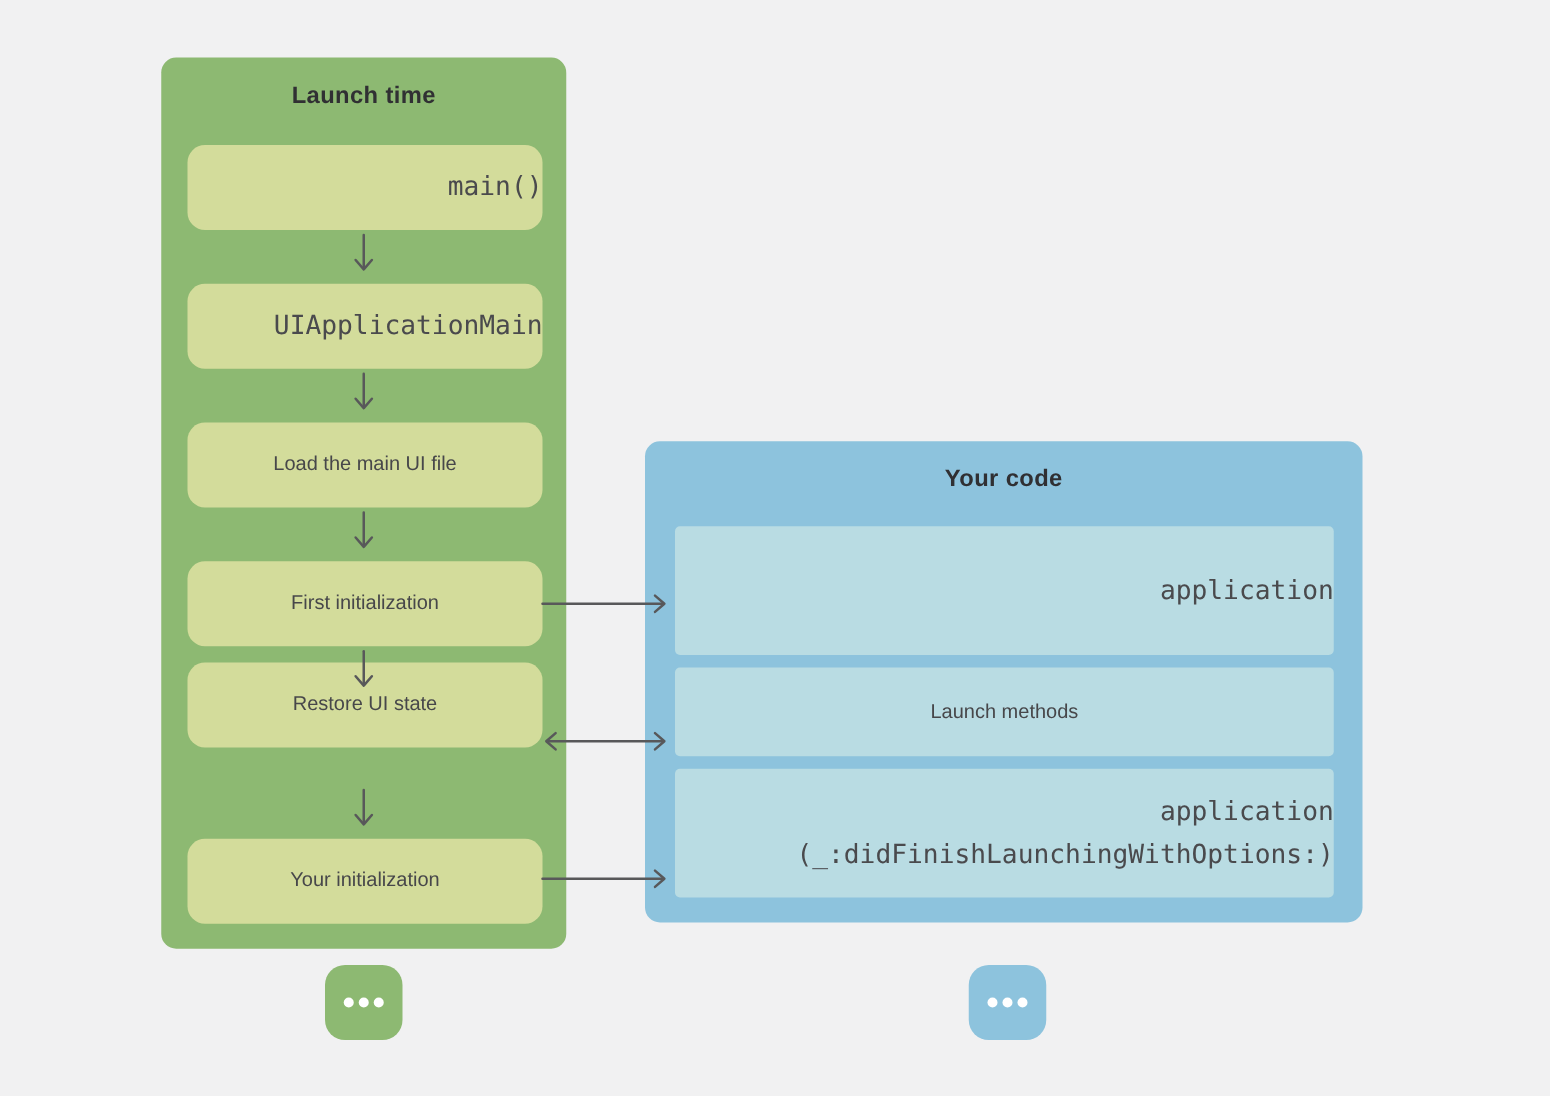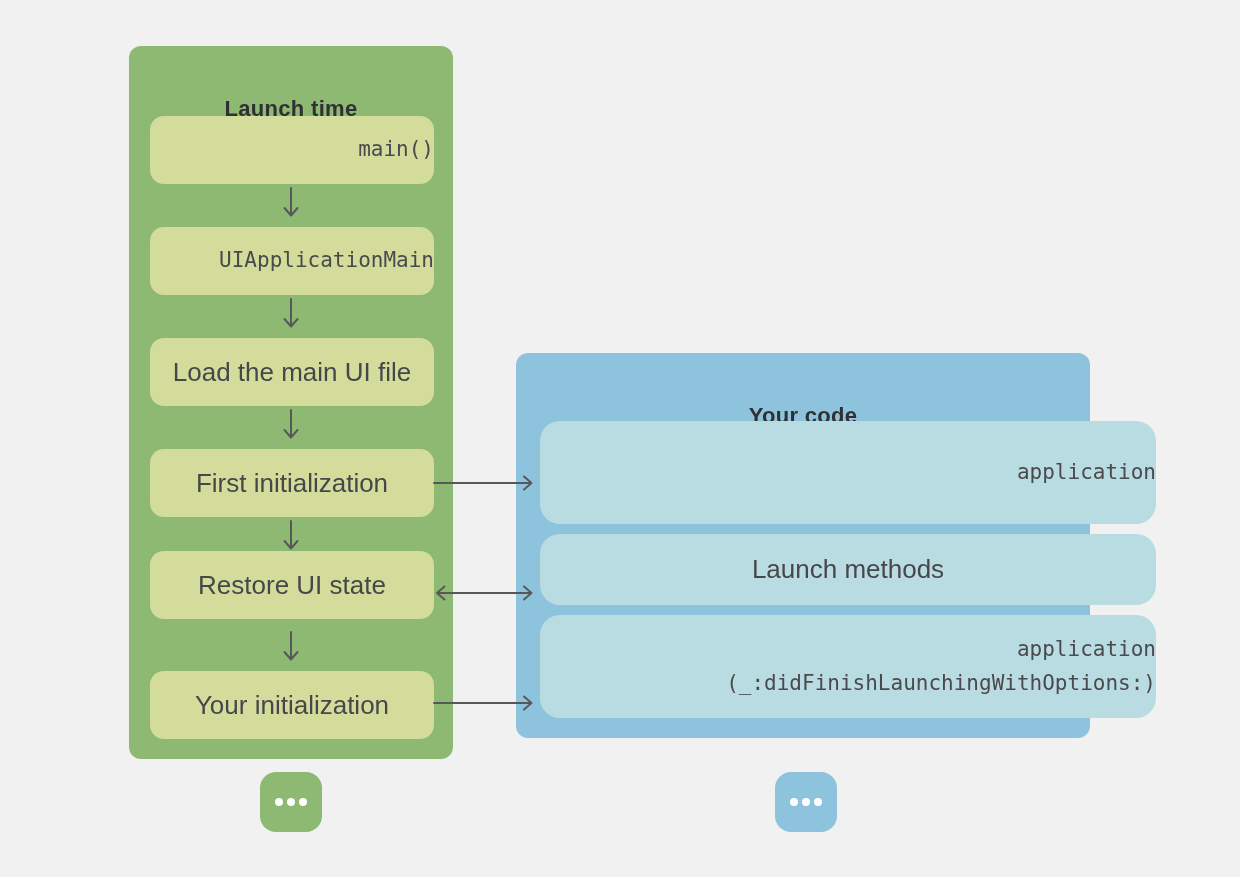--- a/index.html
+++ b/index.html
@@ -21,32 +21,32 @@
     overflow:hidden;
   }
   .page{position:relative;width:1240px;height:877px;}
 
   .panel{position:absolute;border-radius:12px;}
   .panel-green{left:129px;top:46px;width:324px;height:713px;background:var(--green-panel);}
   .panel-blue{left:516px;top:353px;width:574px;height:385px;background:var(--blue-panel);}
 
   .panel-title{
     position:absolute;left:0;top:20px;width:100%;
-    text-align:center;font-weight:bold;font-size:22px;
-    letter-spacing:.3px;color:var(--title-text);margin-top:30px;
+    text-align:center;font-weight:bold;font-size:19px;
+    letter-spacing:.3px;color:var(--title-text);
   }
 
   .node{
     position:absolute;display:flex;flex-direction:column;
     align-items:center;justify-content:center;text-align:center;
   }
   .panel-green .node{left:21px;width:284px;height:68px;border-radius:14px;background:var(--green-node);}
-  .panel-blue  .node{left:24px;width:616px;border-radius:20px;background:var(--blue-node);}
+  .panel-blue  .node{left:24px;width:527px;border-radius:4px;background:var(--blue-node);}
 
-  .txt{font-family:"Liberation Sans",sans-serif;font-size:26px;color:var(--label-text);text-align:center;}
+  .txt{font-family:"Liberation Sans",sans-serif;font-size:16px;color:var(--label-text);text-align:center;}
   .code{font-family:"DejaVu Sans Mono",monospace;font-size:21px;line-height:1.6;color:var(--code-text);align-items:flex-end;}
 
   .arrows{position:absolute;left:0;top:0;pointer-events:none;}
   .arrows *{stroke:var(--arrow);stroke-width:2;fill:none;stroke-linecap:round;stroke-linejoin:round;}
 
   .badge{
     position:absolute;top:772px;width:62px;height:60px;border-radius:16px;
     display:flex;align-items:center;justify-content:center;gap:4px;
     border:none;cursor:pointer;
   }
@@ -67,21 +67,21 @@
     </div>
     <div class="node code" style="top:181px">
       <span>UIApplicationMain</span>
     </div>
     <div class="node txt" style="top:292px">
       <span>Load the main UI file</span>
     </div>
     <div class="node txt" style="top:403px">
       <span>First initialization</span>
     </div>
-    <div class="node txt" style="top:505px">
+    <div class="node txt" style="top:484px">
       <span>Restore UI state</span>
     </div>
     <div class="node txt" style="top:625px">
       <span>Your initialization</span>
     </div>
   </section>
 
   <section class="panel panel-blue">
     <h2 class="panel-title">Your code</h2>
 

